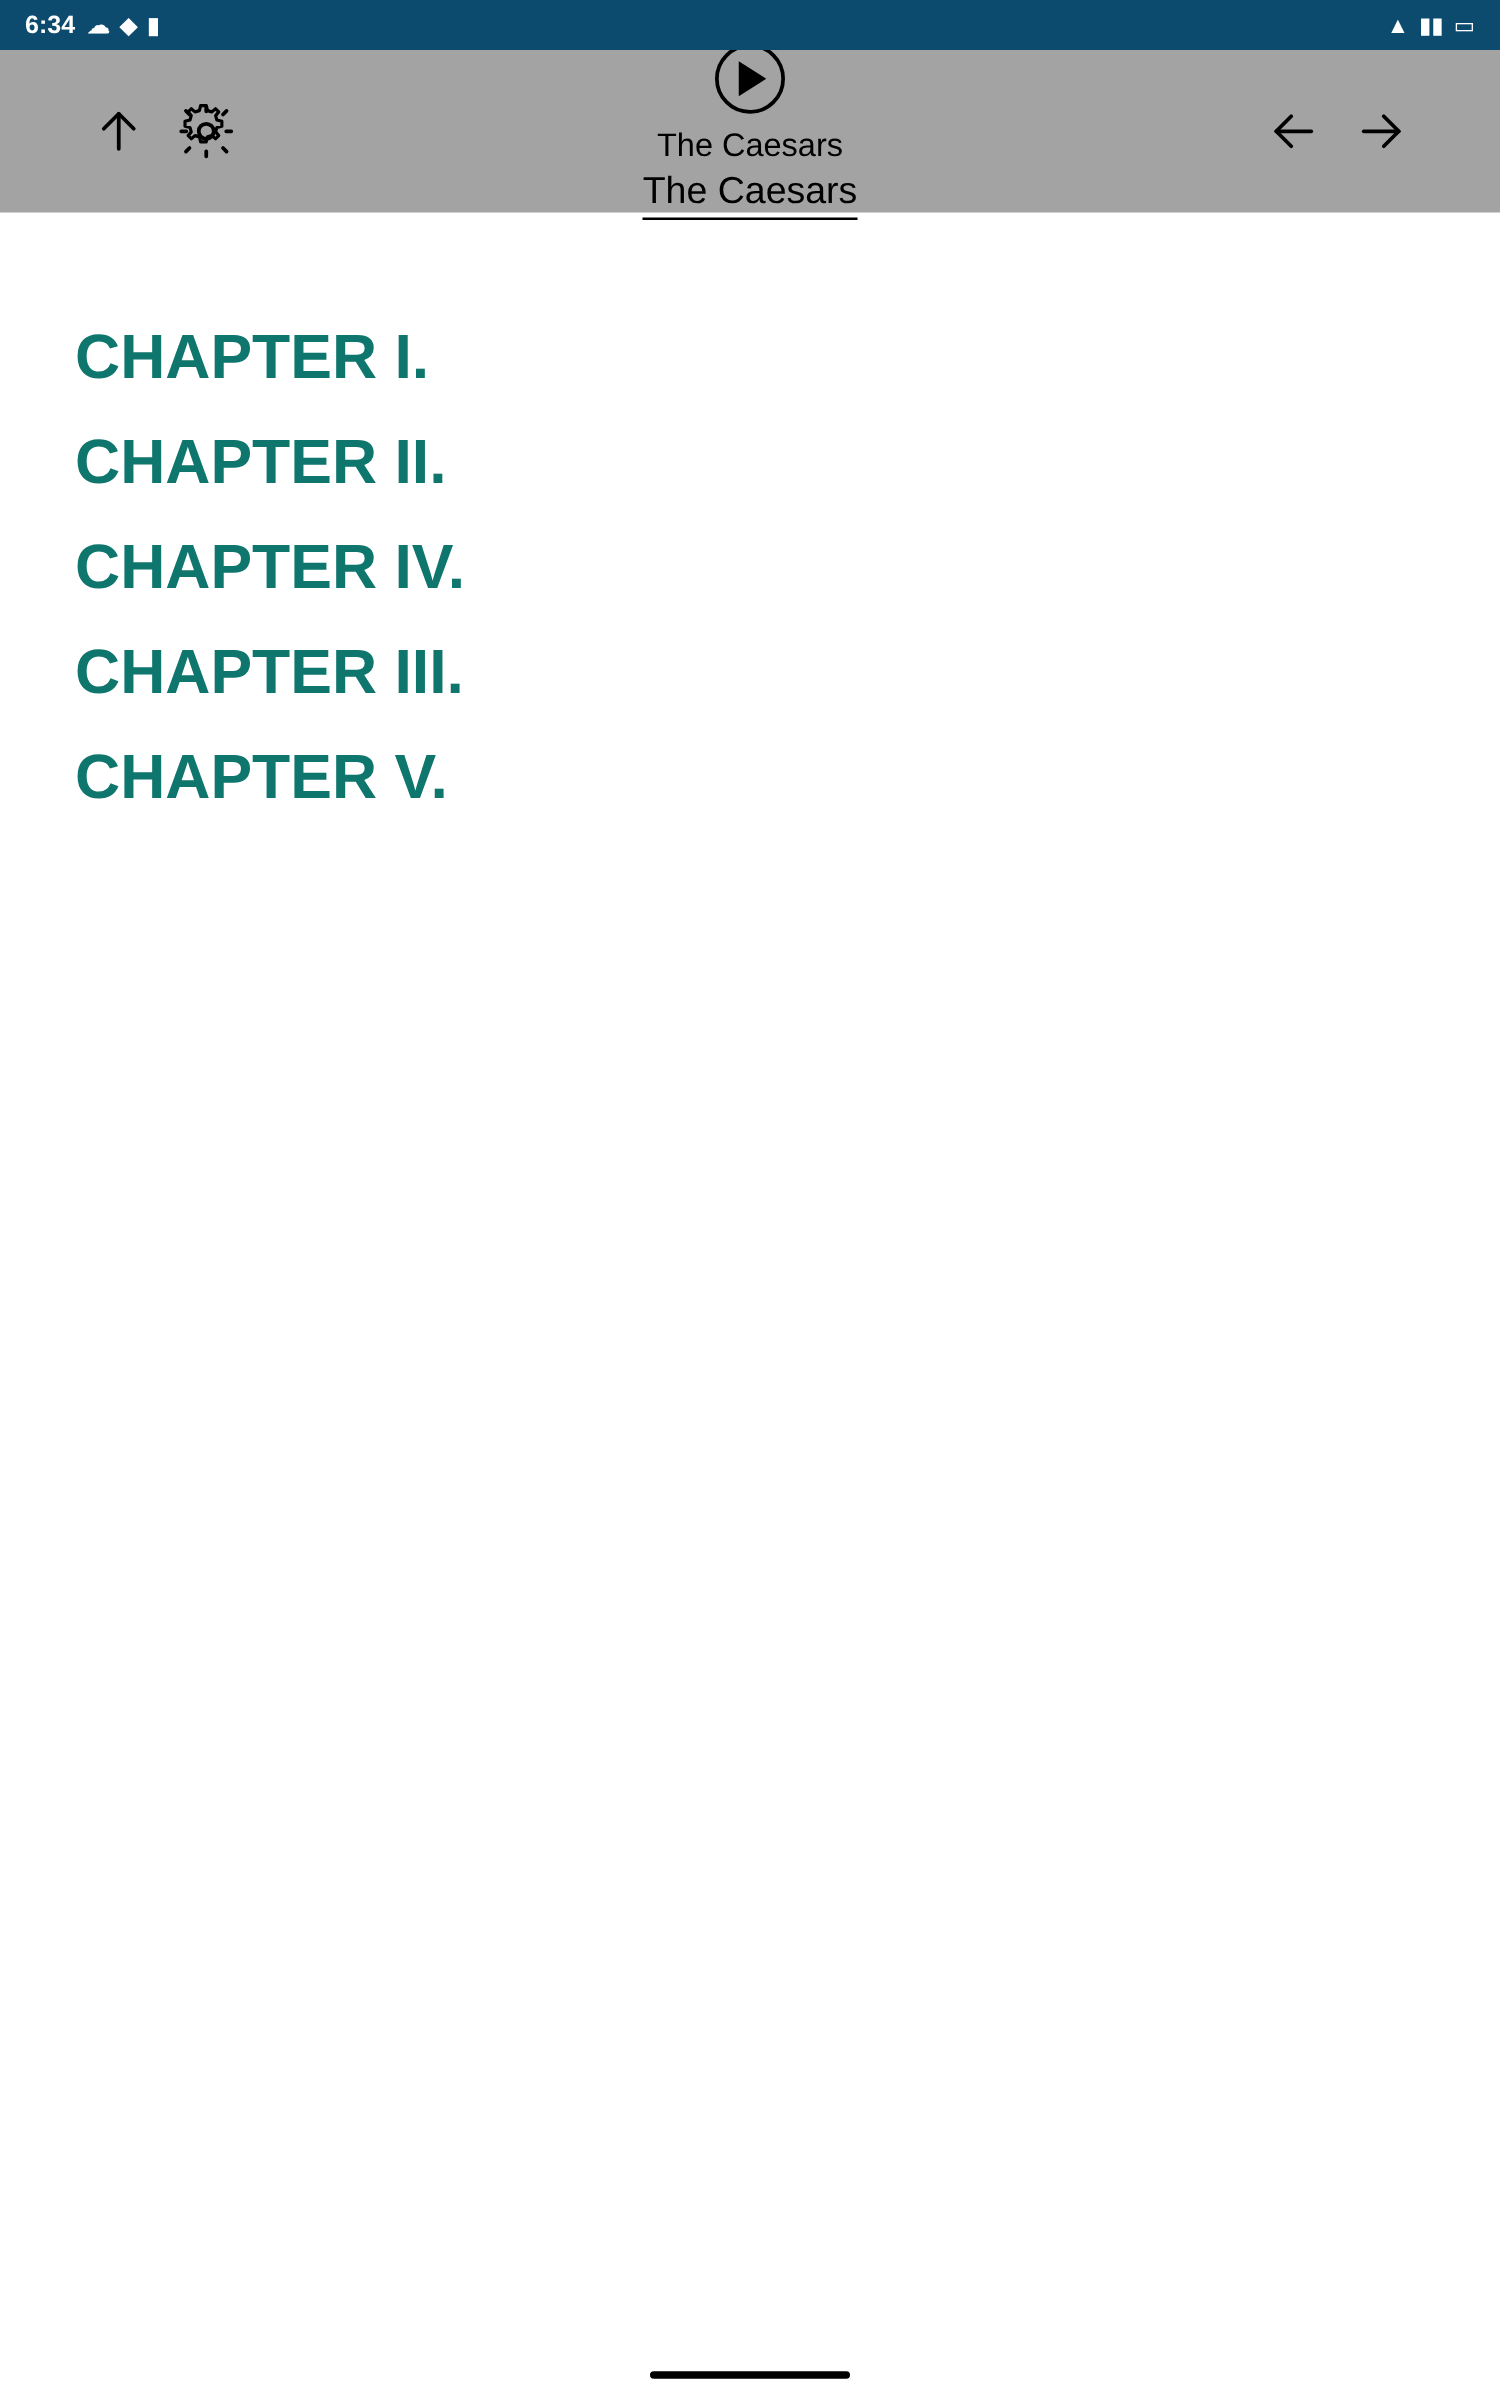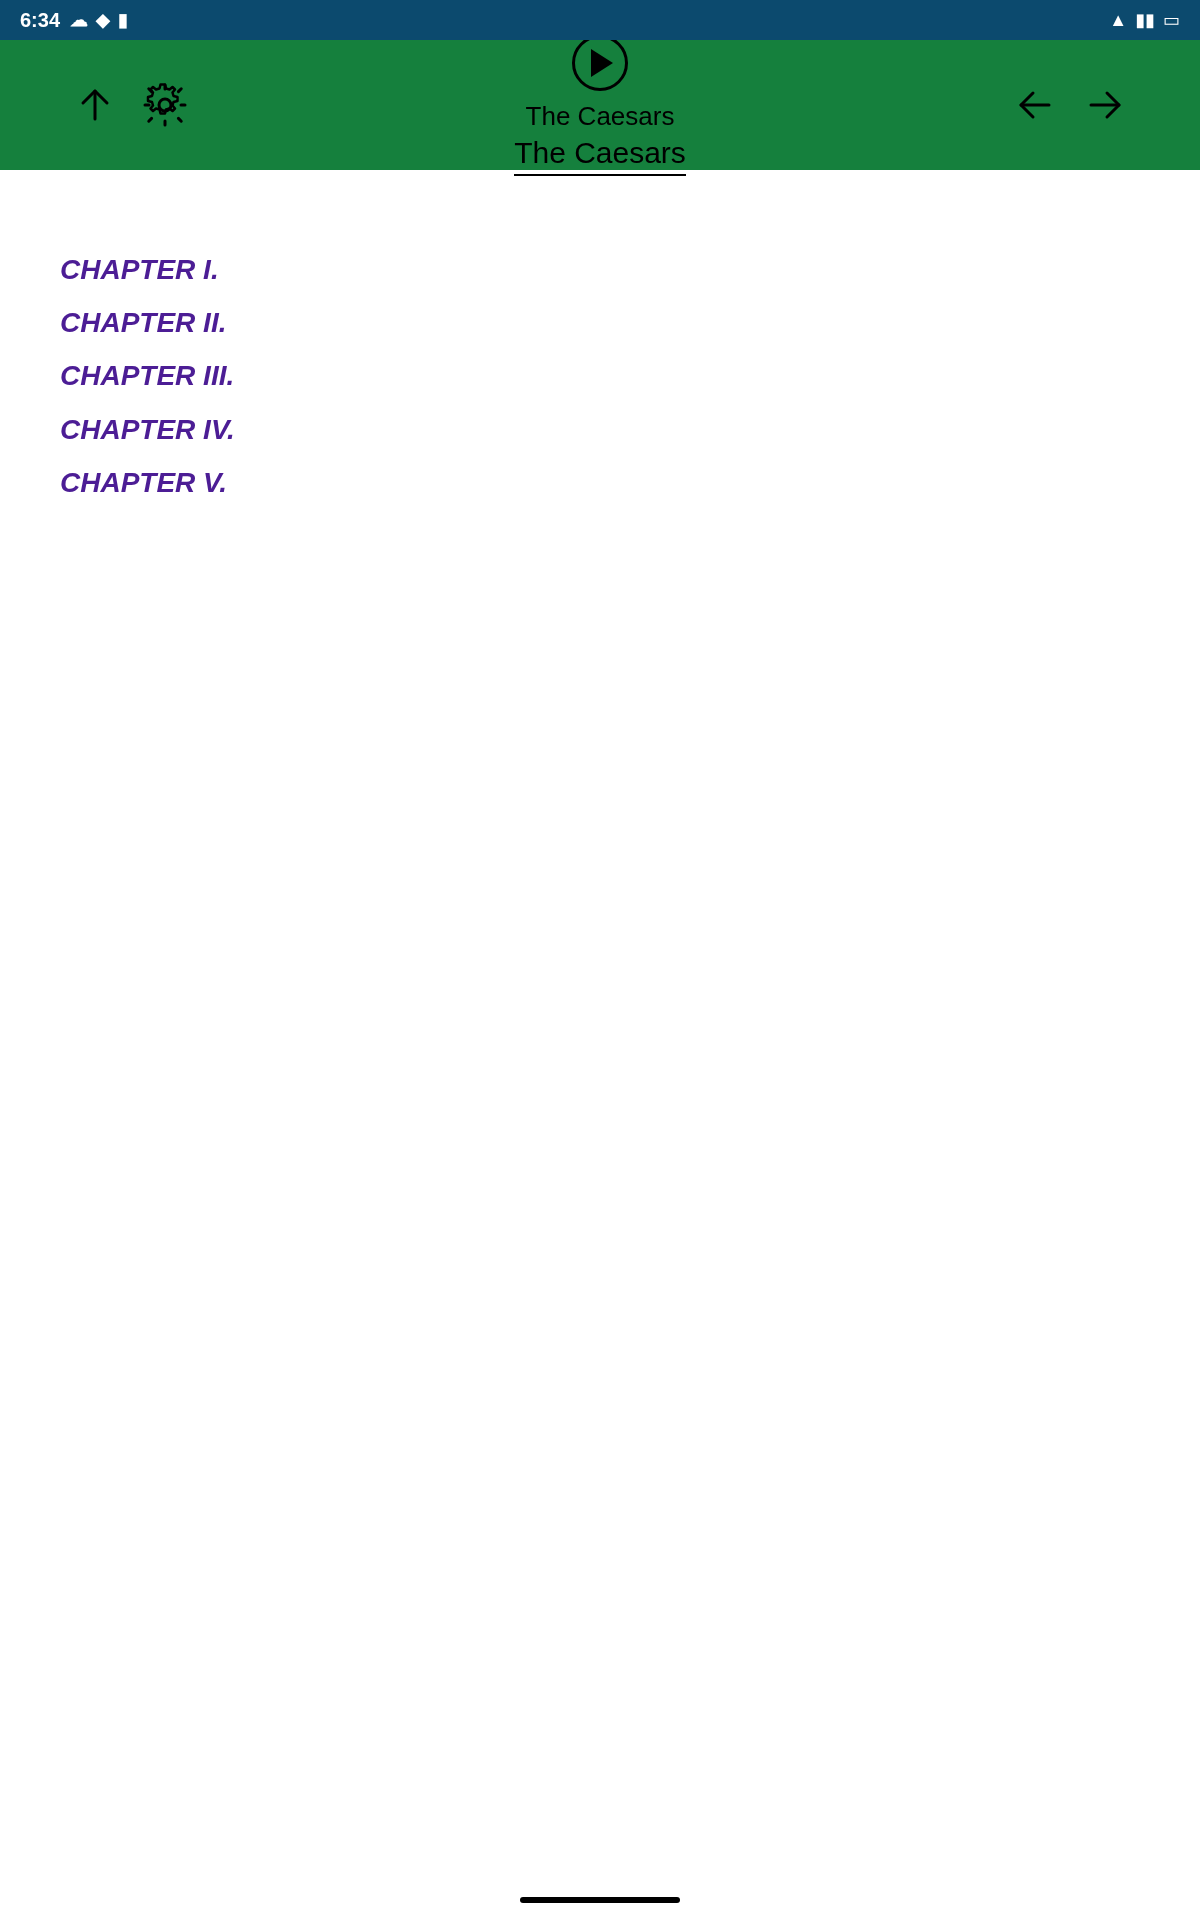--- a/index.html
+++ b/index.html
@@ -47,21 +47,21 @@
     .status-right {
       display: flex;
       align-items: center;
       gap: 8px;
     }
 
     
     .toolbar {
       width: 100%;
       height: 130px;
-      background: #15803d;
+      background: #a3a3a3;
       display: flex;
       align-items: center;
       justify-content: space-between;
       padding: 0 60px;
       border-bottom: none;
     }
 
     .toolbar-btn {
       background: none;
       border: none;
@@ -102,27 +102,26 @@
       width: 44px;
       height: 44px;
     }
 
     
     .content {
       padding: 80px 60px 60px 60px;
     }
 
     .chapter-item {
-      font-size: 28px;
+      font-size: 50px;
       font-weight: bold;
-      color: #4c1d95;
+      color: #0f766e;
       margin-bottom: 14px;
       line-height: 1.4;
       cursor: pointer;
-      font-style: italic;
     }
 
     
     .bottom-bar {
       position: absolute;
       bottom: 0;
       left: 0;
       width: 100%;
       height: 40px;
       background: #ffffff;
@@ -222,20 +221,20 @@
     <svg class="icon-svg" viewBox="0 0 44 44" fill="none" xmlns="http://www.w3.org/2000/svg">
       <line x1="8" y1="22" x2="36" y2="22" stroke="black" stroke-width="3" stroke-linecap="round"></line>
       <polyline points="24,10 36,22 24,34" fill="none" stroke="black" stroke-width="3" stroke-linecap="round" stroke-linejoin="round"></polyline>
     </svg>
   </button>
 </div>
 
 <div class="content">
   <div class="chapter-item">CHAPTER I.</div>
   <div class="chapter-item">CHAPTER II.</div>
+  <div class="chapter-item">CHAPTER IV.</div>
   <div class="chapter-item">CHAPTER III.</div>
-  <div class="chapter-item">CHAPTER IV.</div>
   <div class="chapter-item">CHAPTER V.</div>
 </div>
 
 <div class="bottom-bar">
   <div class="bottom-indicator"></div>
 </div>
 
 </body></html>

